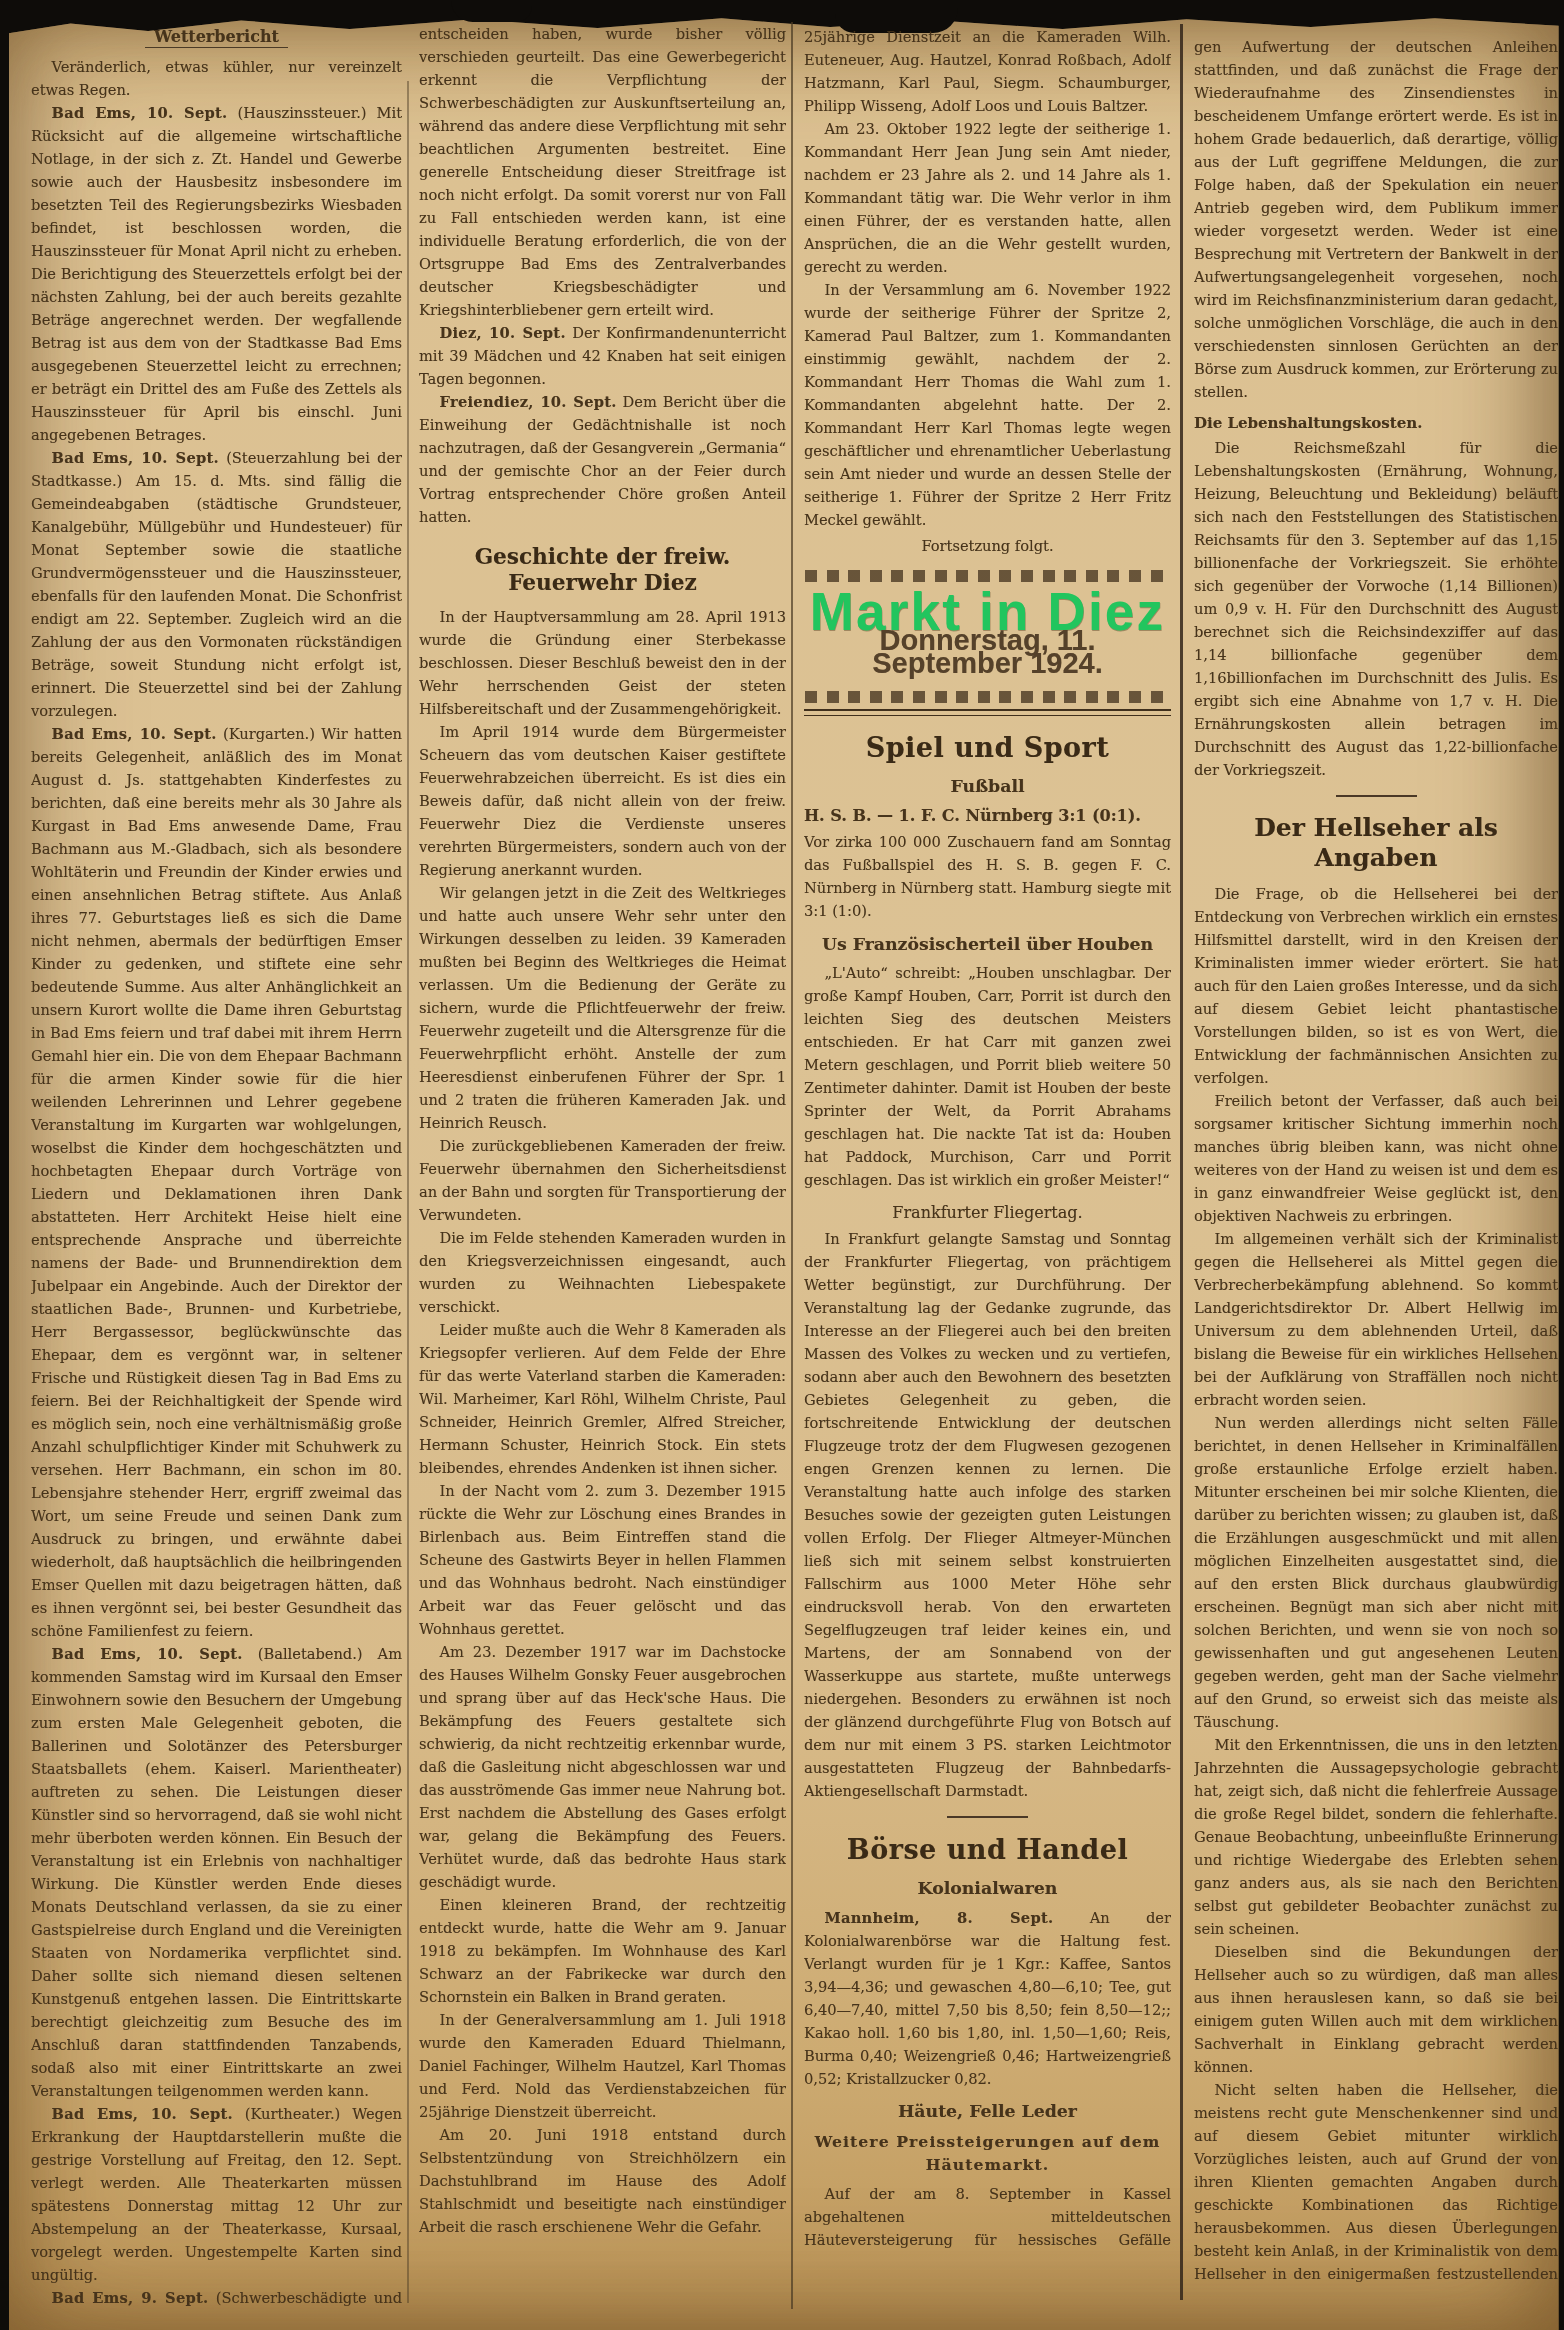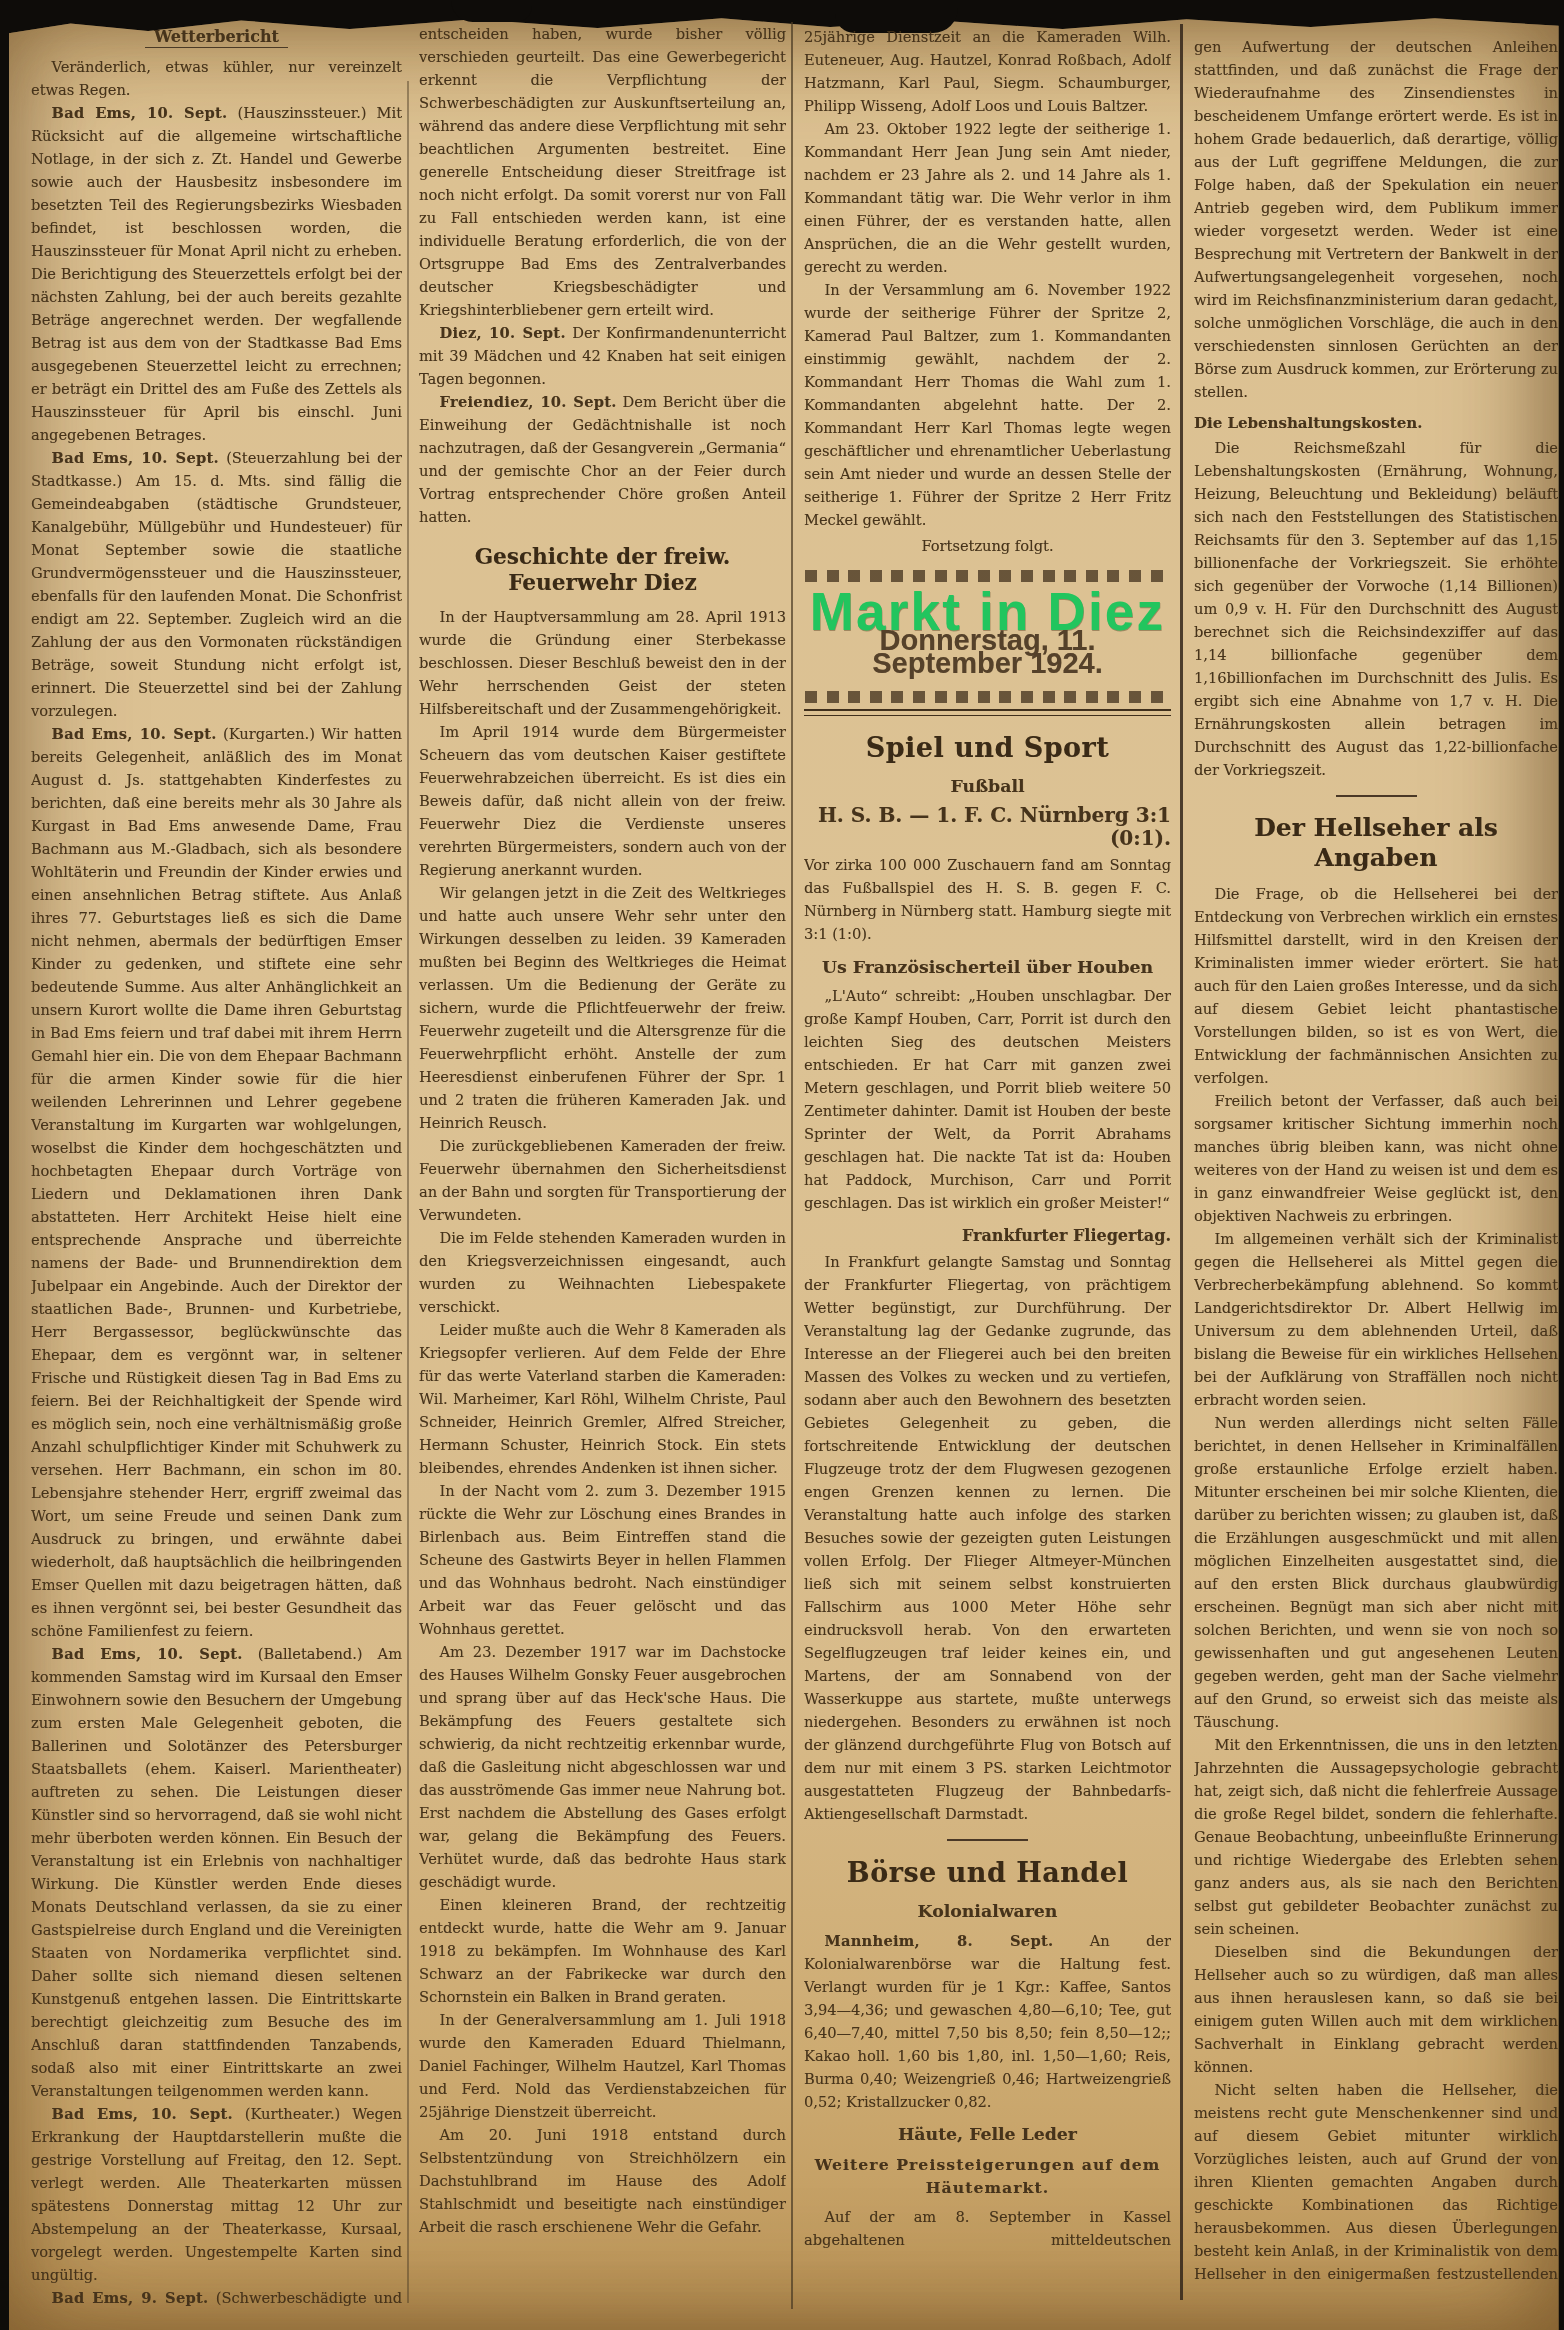--- a/index.html
+++ b/index.html
@@ -35,22 +35,22 @@
   .para{text-indent:20.5px;}
   .noind{text-indent:0;}
   .lead{font-weight:bold;letter-spacing:0.3px;}
   .kicker{text-align:center;font-weight:bold;font-size:16px;margin:1.1px 0 6.5px;text-indent:0;}
   .kicker .kick-in{border-bottom:1.6px solid #4a3a26;padding:0 8.6px 1.1px;}
   .headline{font-weight:bold;text-align:center;line-height:1.2;margin:16px 0 9.7px;color:#3a2a16;text-indent:0;}
   .h-40{font-size:21.6px;}
   .h-46{font-size:25px;}
   .h-50{font-size:27px;letter-spacing:0.5px;}
   .sub{font-weight:bold;text-align:center;font-size:17.3px;margin:10.8px 0 5.4px;text-indent:0;}
-  .scoreline{font-weight:bold;text-align:right;font-size:20px;margin:3.2px 0 3.2px;text-indent:0;}
-  .subleft{font-weight:bold;font-size:16px;margin:9.7px 0 3.2px;text-indent:0;text-align:right;}
+  .scoreline{font-weight:bold;text-align:left;font-size:16px;margin:3.2px 0 3.2px;text-indent:0;}
+  .subleft{font-weight:normal;font-size:16px;margin:9.7px 0 3.2px;text-indent:0;text-align:center;}
   .boldline{font-weight:bold;font-size:15px;margin:8.6px 0 1.1px;text-indent:0;text-align:left;}
   .center{text-align:center;text-indent:0;margin:3.2px 0 4.3px;}
   .centerbold{text-align:center;font-weight:bold;font-size:15.6px;letter-spacing:1.1px;margin:6.5px 0 5.4px;text-indent:0;line-height:1.5;}
   .divider{width:81px;border-top:2.2px solid #4a3826;margin:14px auto 10.8px;}
   .ad{margin:13px 0 12px;}
   .orn{height:12px;margin:0 1.1px;
     background:repeating-linear-gradient(90deg,#4b3923 0px,#4b3923 12px,rgba(0,0,0,0) 12px,rgba(0,0,0,0) 21.6px);
     opacity:.8;}
   .ad-title{
     font-family:"Liberation Sans",sans-serif;font-weight:bold;

